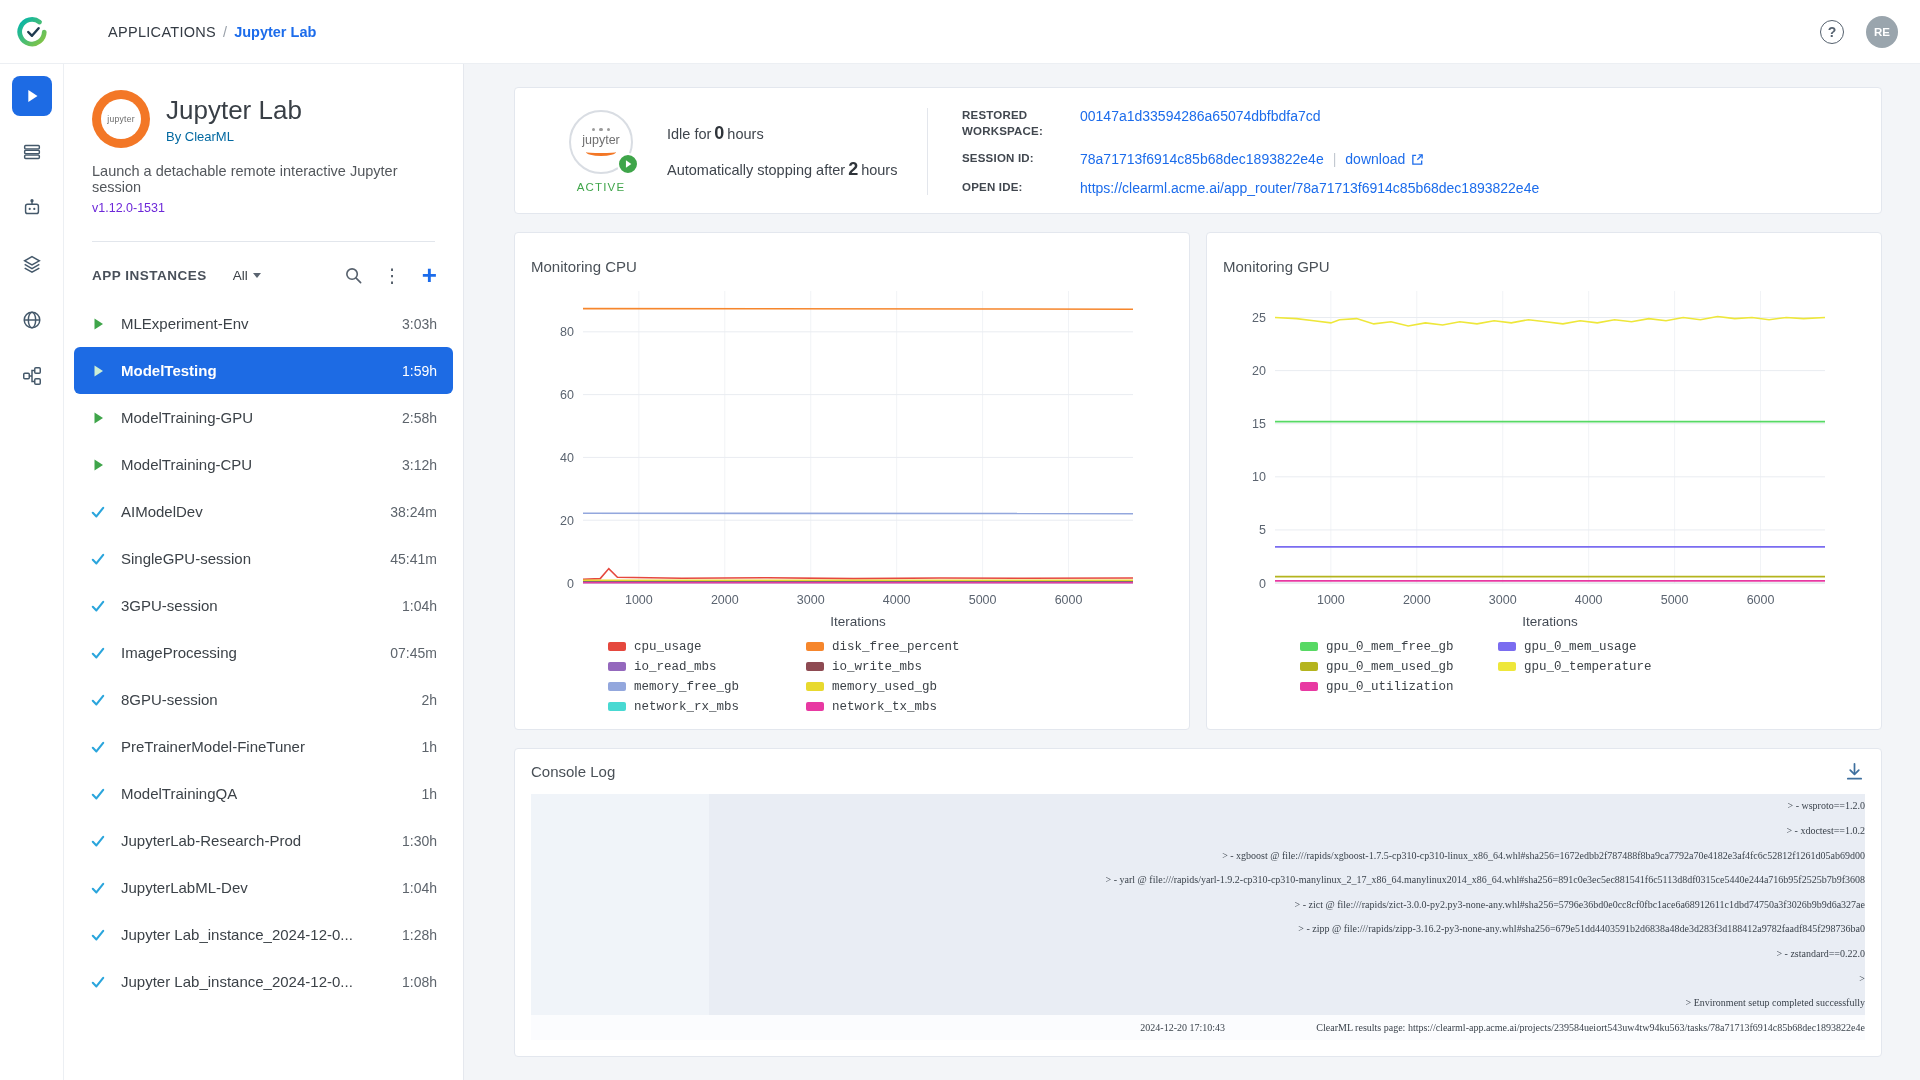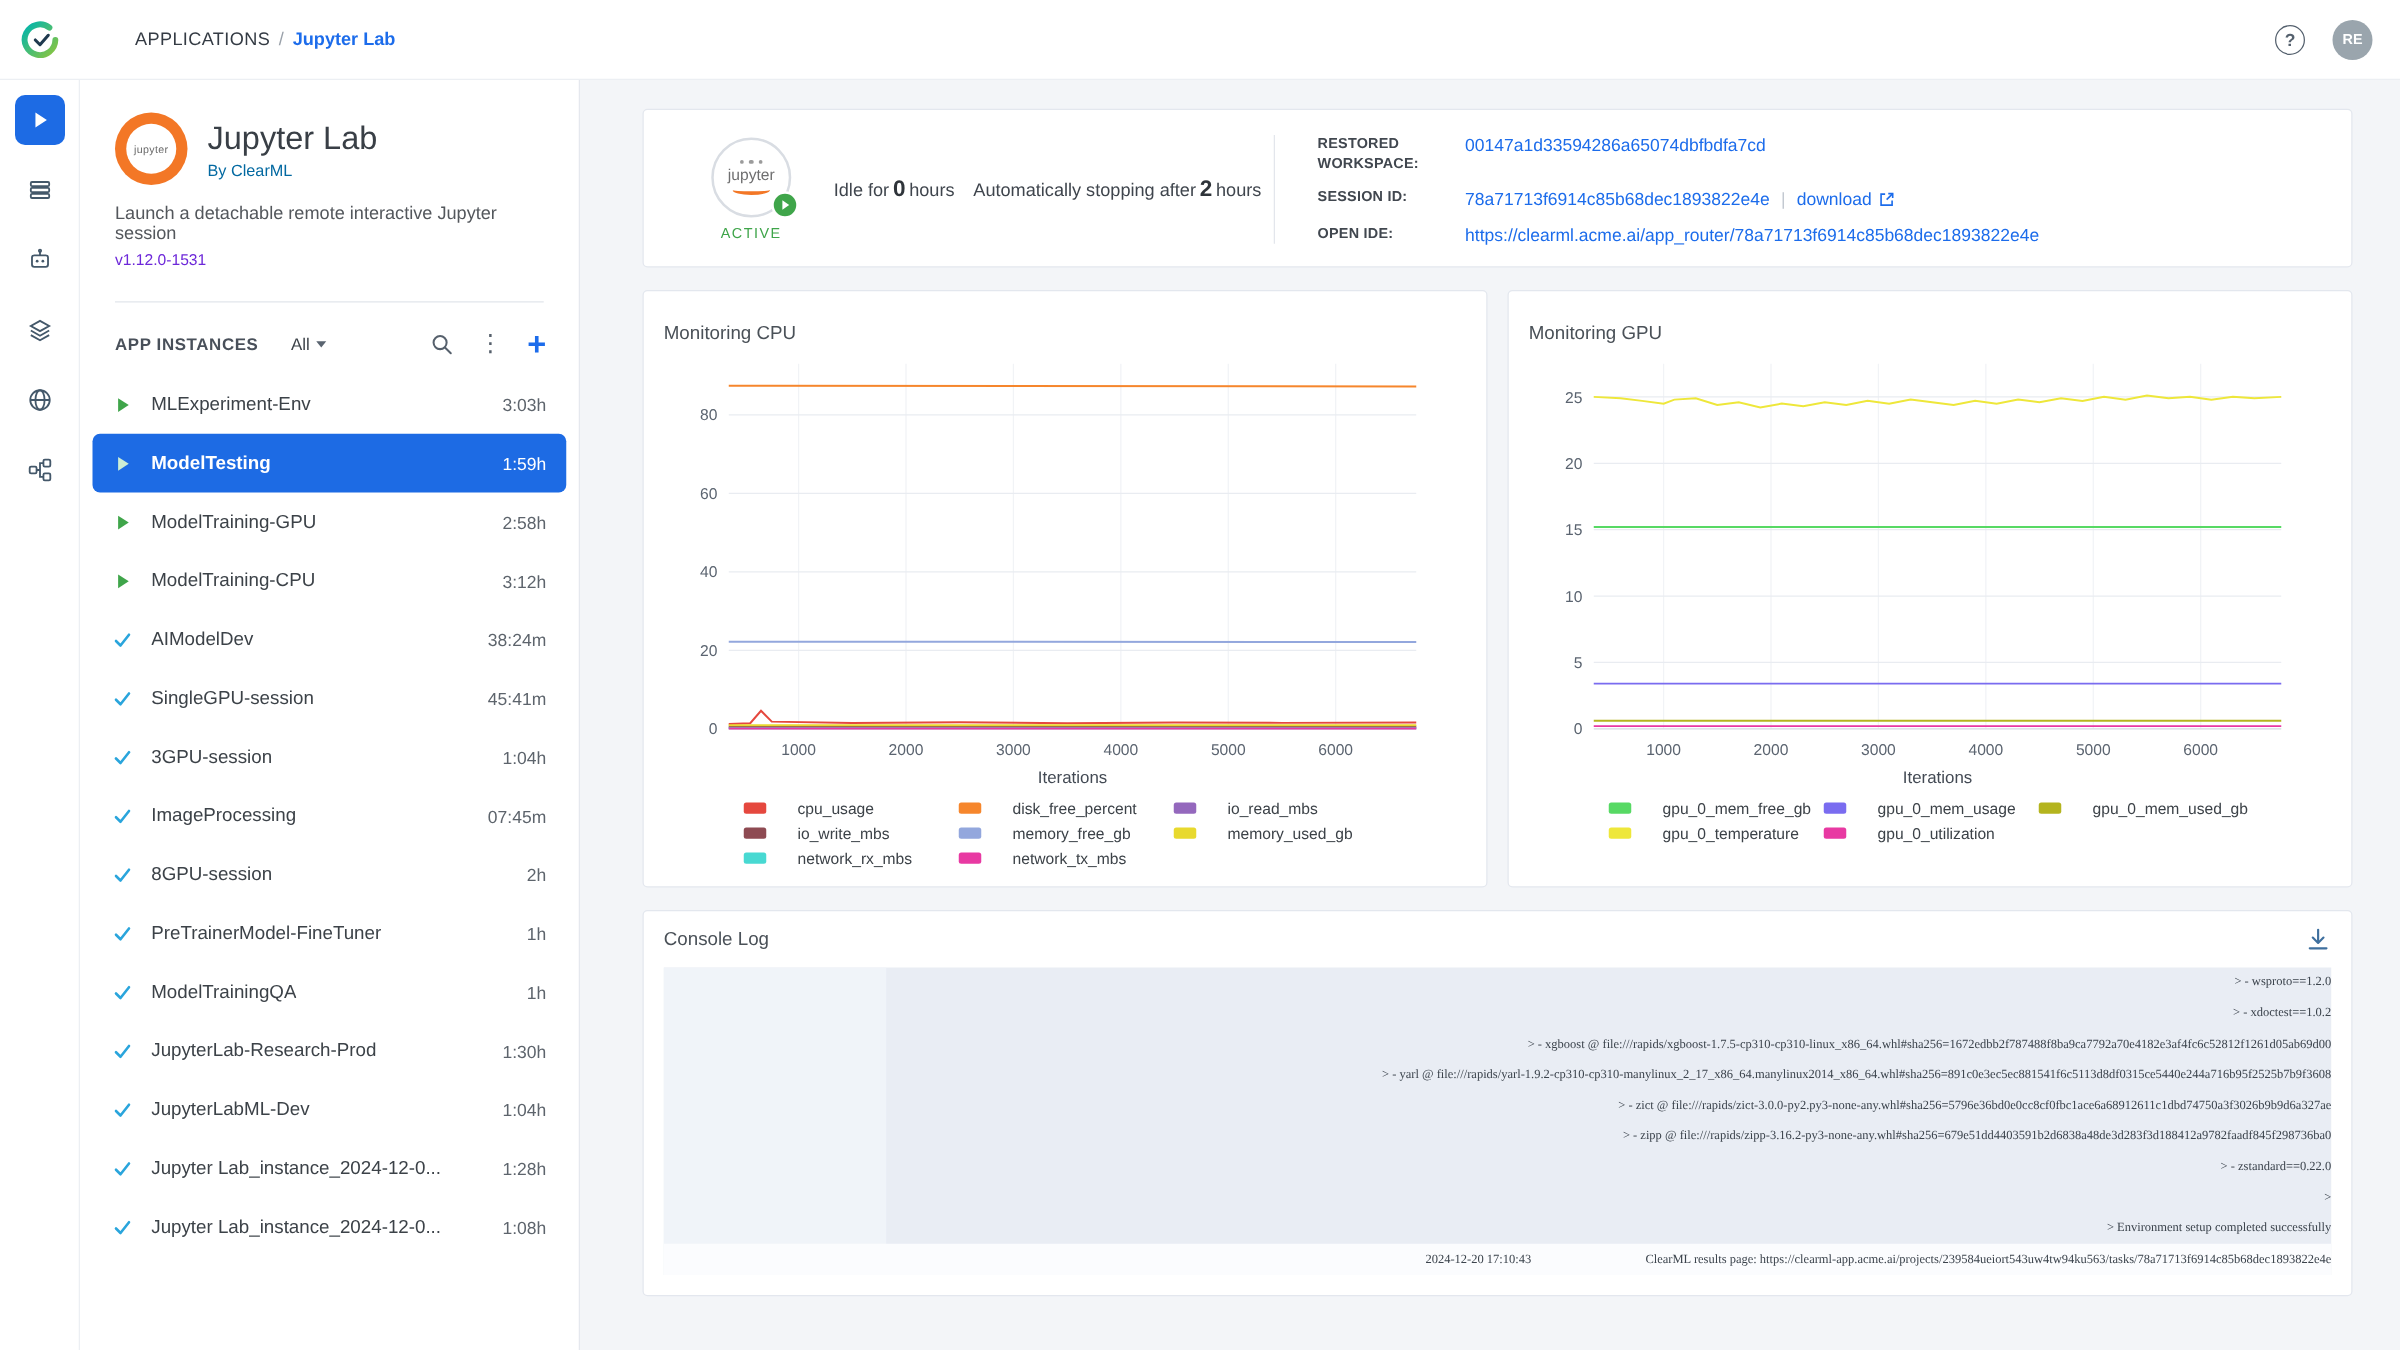--- a/index.html
+++ b/index.html
@@ -81,40 +81,40 @@
   .jy-badge { position:relative; width:80px; flex:none; text-align:center; }
   .jy-circle { width:64px; height:64px; margin:0 auto; border:2px solid #d9dde3; border-radius:50%;
     display:flex; flex-direction:column; align-items:center; justify-content:center; background:#fff; }
   .jy-dots { display:flex; gap:4px; margin-bottom:2px; }
   .jy-dots span { width:3.5px; height:3.5px; border-radius:50%; background:#9b9b9b; }
   .jy-word { font-size:12.5px; color:#6f6f70; }
   .jy-arc { width:30px; height:8px; border-bottom:3px solid #f37726; border-radius:50%; margin-top:1px; }
   .jy-play { position:absolute; right:2px; bottom:18px; width:22px; height:22px; border-radius:50%;
     background:#3fa54a; border:2px solid #fff; display:flex; align-items:center; justify-content:center; }
   .jy-active { margin-top:7px; font-size:11.5px; color:#3fa54a; letter-spacing:1.2px; }
-  .idle-block { margin-left:26px; display:flex; flex-direction:row; gap:15px; min-width:250px; }
+  .idle-block { margin-left:26px; display:flex; flex-direction:column; gap:15px; min-width:250px; }
   .idle-line { font-size:14.5px; color:#3f454d; }
   .idle-num { font-size:18px; font-weight:bold; color:#2f343a; padding:0 3px; }
   .status-vdiv { width:1px; align-self:stretch; background:#e3e6ec; margin:2px 34px 2px 10px; }
   .details { display:flex; flex-direction:column; gap:12px; padding-top:2px; }
   .detail-row { display:flex; align-items:flex-start; }
   .detail-label { width:118px; flex:none; font-size:11.5px; font-weight:bold; color:#41474f;
     line-height:1.35; letter-spacing:.2px; }
   .detail-value { font-size:14px; color:#1c6ceb; display:flex; align-items:center; gap:9px; line-height:1.2; }
   .detail-value a { color:#1c6ceb; }
   .sep { color:#c3c9d1; }
   .ext-icon { color:#1c6ceb; margin-left:-3px; }
 
   
   .charts-row { display:flex; gap:16px; margin-top:18px; }
   .chart-card { flex:1; padding:14px 16px 12px; }
   .chart-title { font-size:15px; color:#4a5158;margin-top:11px; }
   .plot { width:100%; height:356px; margin-top:2px; }
   .legend { display:flex; flex-wrap:wrap; max-width:520px; margin:4px auto 0; }
-  .legend-item { width:166px; display:flex; align-items:center; gap:25px; margin:3px 3px; cursor:pointer; }
+  .legend-item { width:166px; display:flex; align-items:center; gap:8px; margin:3px 16px; cursor:pointer;font-family:Liberation Mono, monospace; }
   .swatch { width:18px; height:9px; border-radius:2px; flex:none; }
   .legend-label { font-size:12.5px; color:#3c4248; white-space:nowrap; }
 
   
   .console-card { margin-top:18px; padding:12px 16px 16px; }
   .console-head { display:flex; align-items:center; }
   .console-title { font-size:15px; color:#4a5158; }
   .console-dl { margin-left:auto; color:#3e6f9e; cursor:pointer; display:flex; }
   .console-body { position:relative; margin-top:12px; background:#e9edf4; overflow:hidden; }
   .log-gutter { position:absolute; left:0; top:0; bottom:0; width:178px; background:#f0f4f9; }

